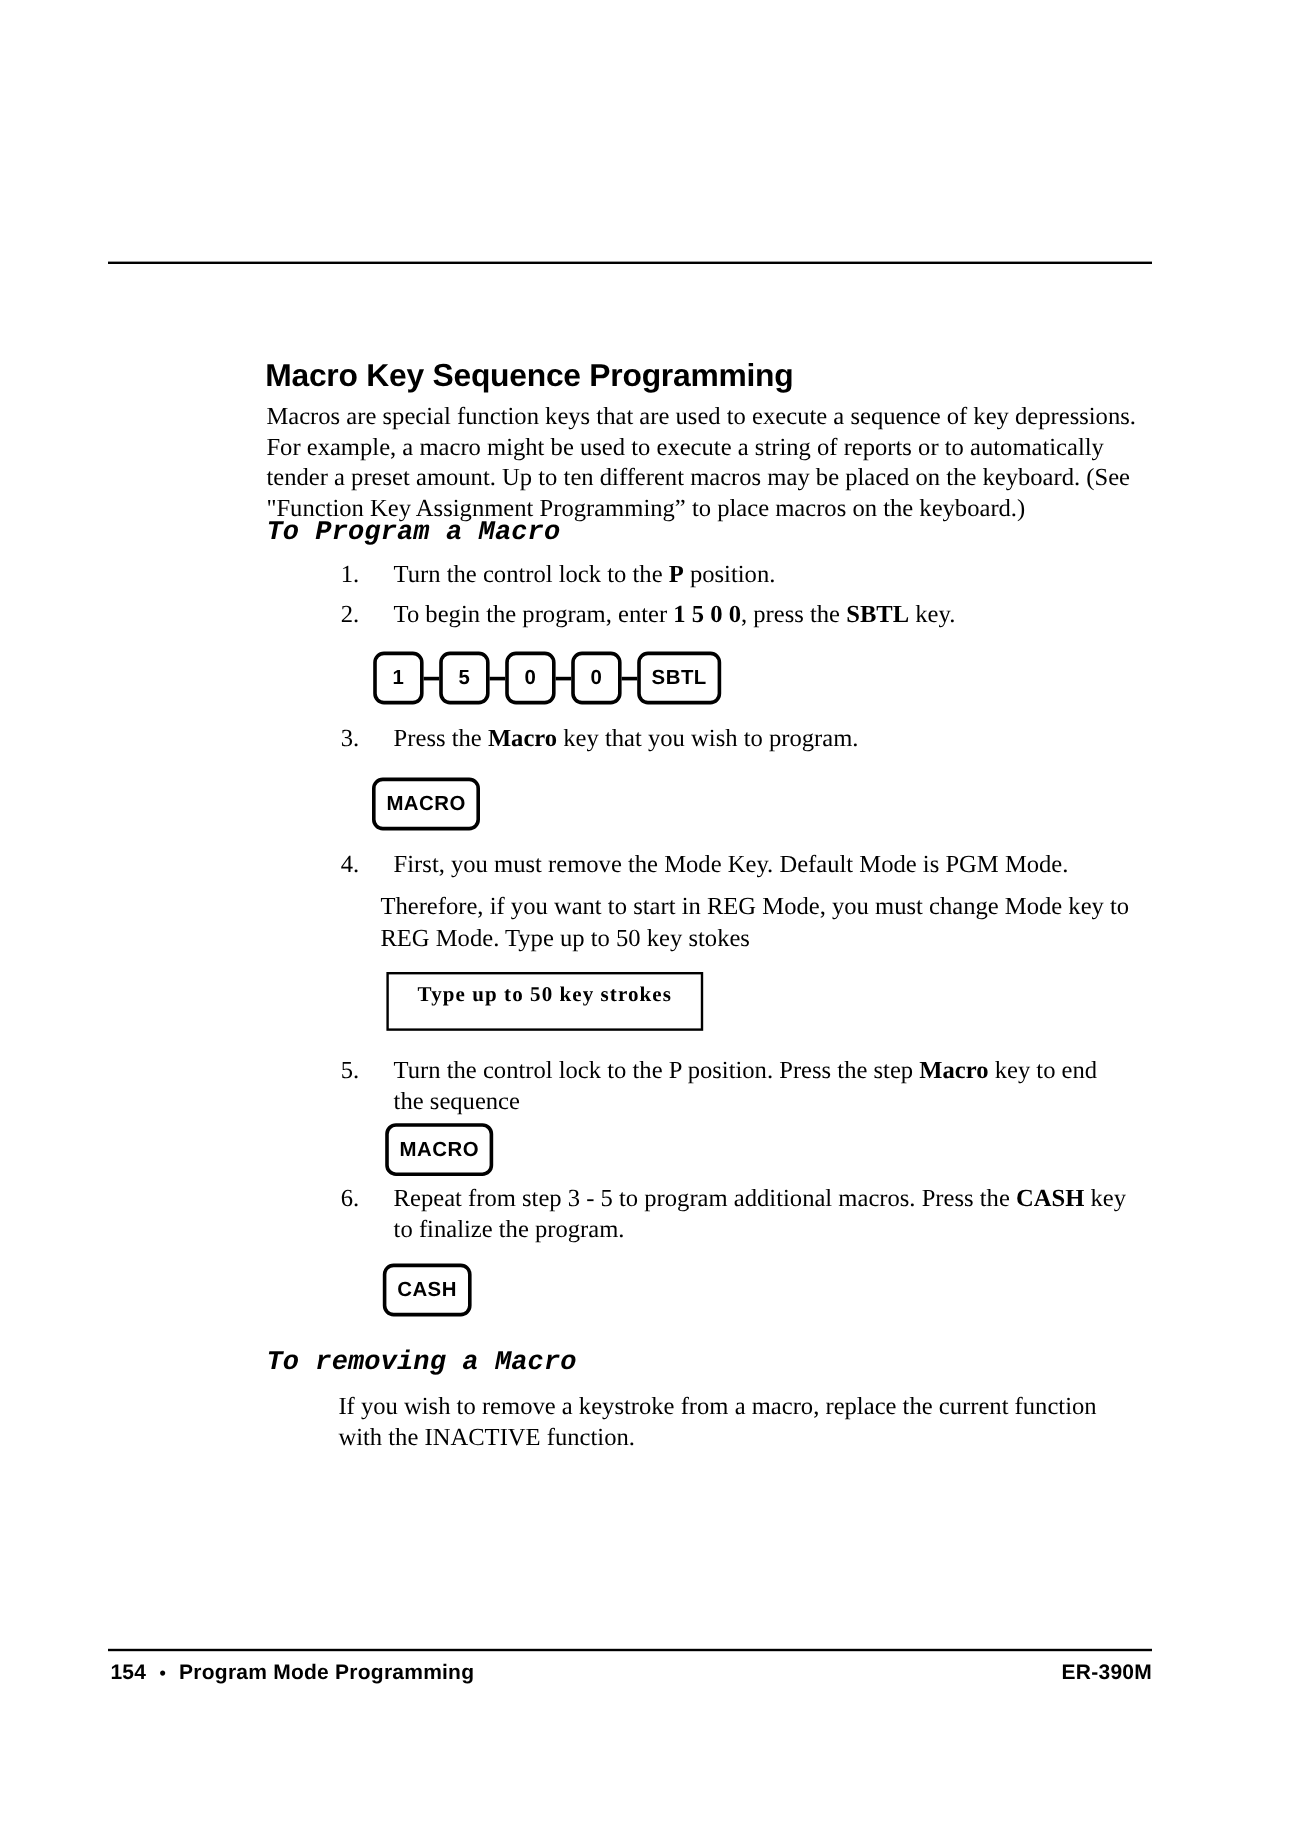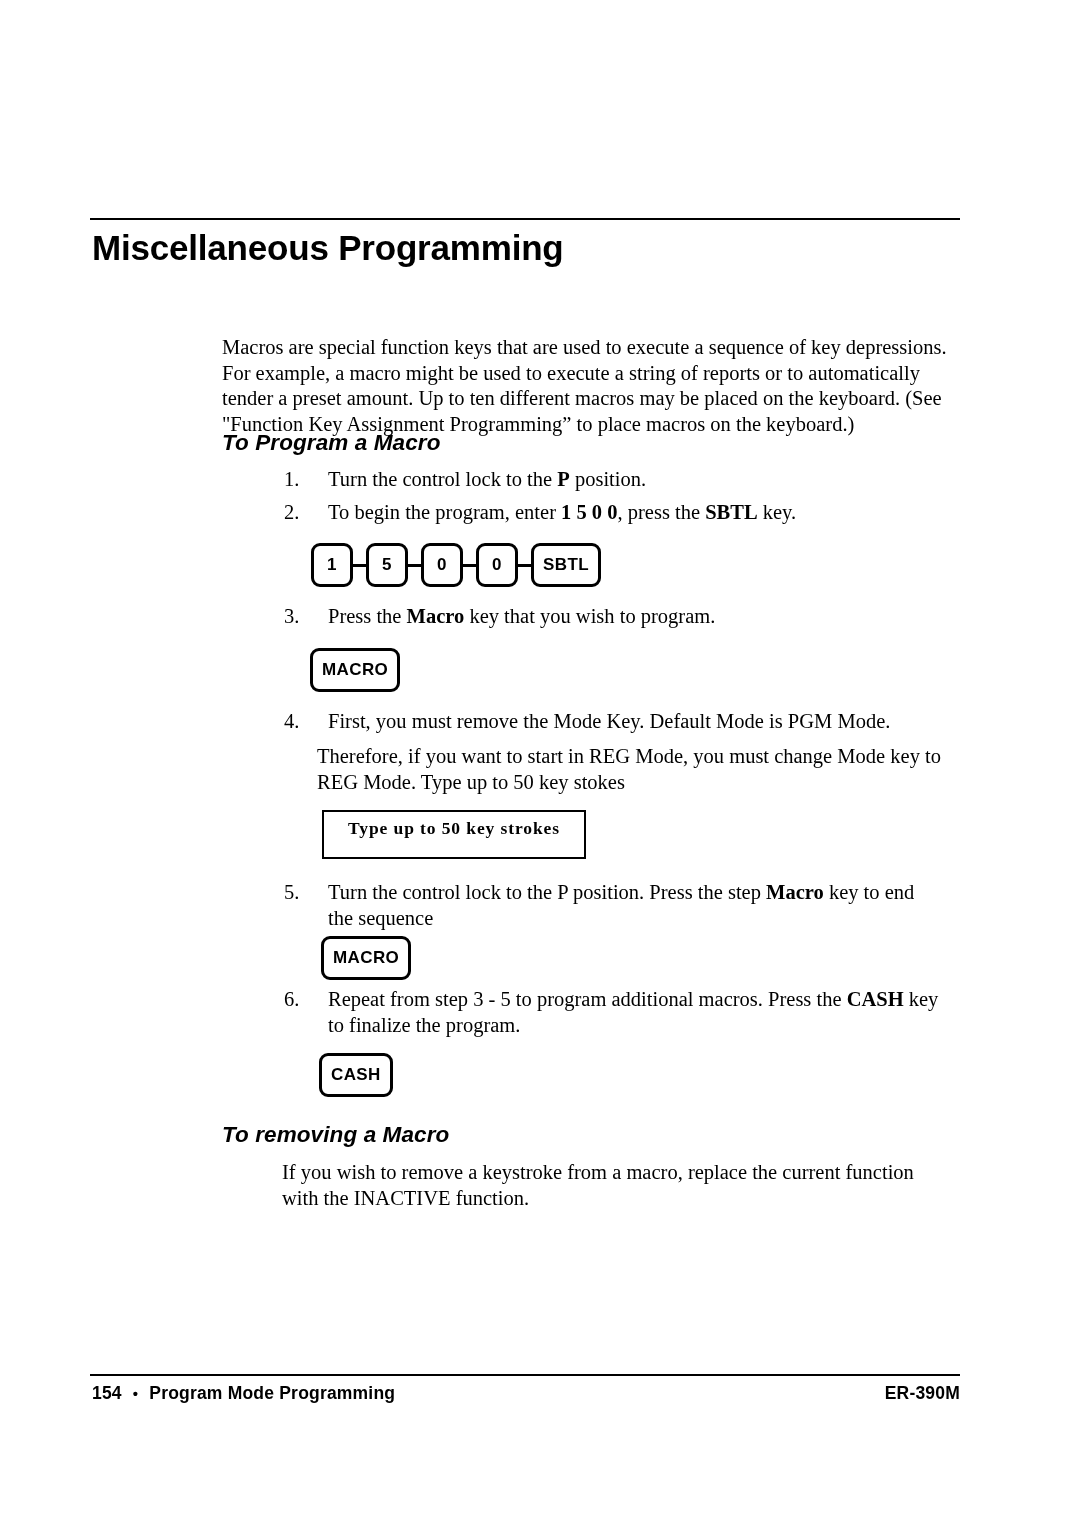--- a/index.html
+++ b/index.html
@@ -60,21 +60,21 @@
     top: 335px;
     width: 740px;
     font-size: 20.5px;
     line-height: 25.5px;
     text-align: left;
   }
 
   
   .subheading {
     position: absolute;
-    font-family: Liberation Sans, sans-serif;
+    font-family: Liberation Mono, monospace;
     font-weight: bold;
     font-style: italic;
     font-size: 22.5px;
     letter-spacing: 0.1px;
     white-space: nowrap;
   }
   .sub-program  { left: 222px; top: 430px; }
   .sub-removing { left: 222px; top: 1122px; }
 
   
@@ -209,22 +209,22 @@
     white-space: nowrap;
   }
 </style>
 </head>
 <body>
 
 <div class="page">
 
   <div class="top-rule"></div>
 
-  <div class="chapter-title">Miscellaneous Programming</div>
-
+
+  <div class="section-heading">Macro Key Sequence Programming</div>
 
   <div class="intro">Macros are special function keys that are used to execute a sequence of key depressions.   For example, a macro might be used to execute a string of reports or to automatically tender a preset amount. Up to ten different macros may be placed on the keyboard.   (See "Function Key Assignment Programming” to place macros on the keyboard.)</div>
 
   <div class="subheading sub-program">To Program a Macro</div>
 
   <div class="step step-1">
     <span class="num">1.</span>
     <span class="body"><span>Turn the control lock to the </span><b>P</b><span> position.</span></span>
   </div>
 

